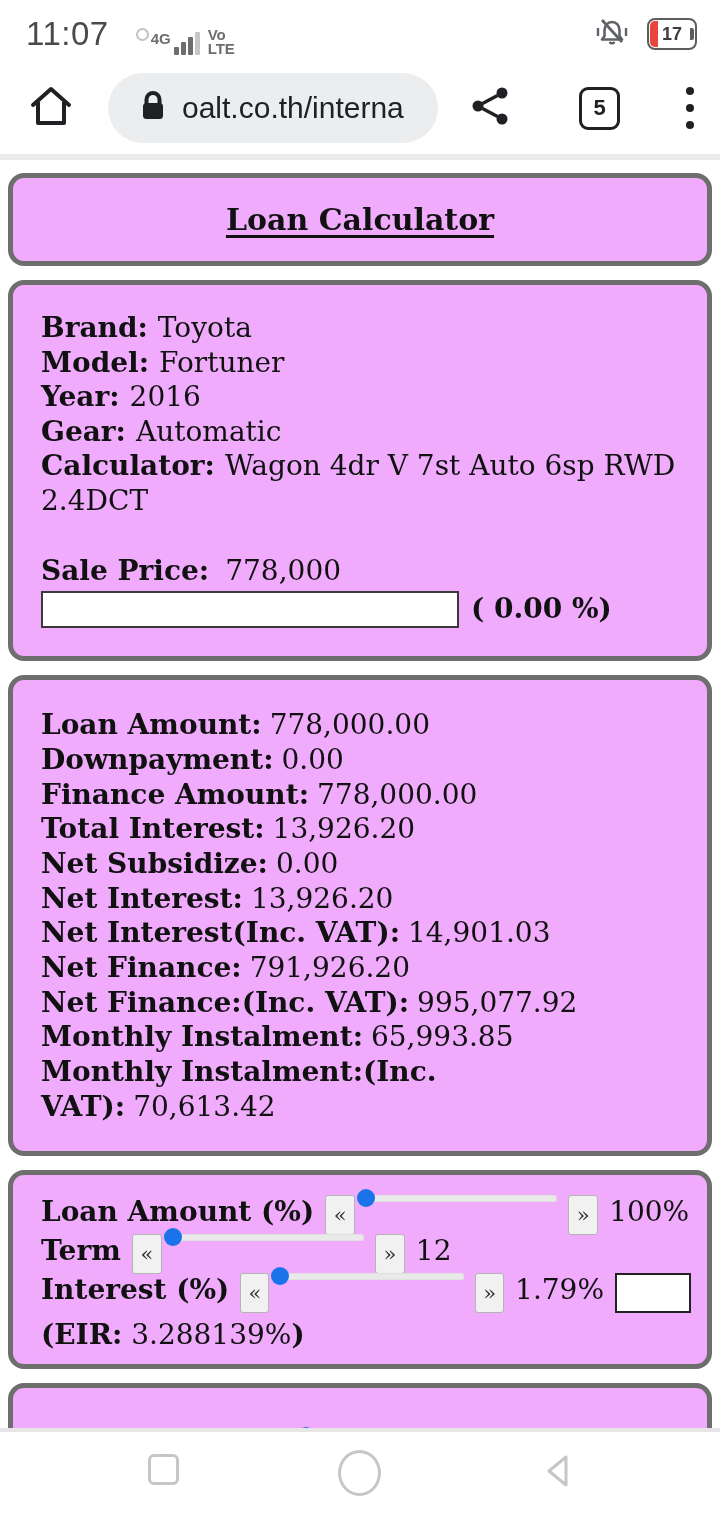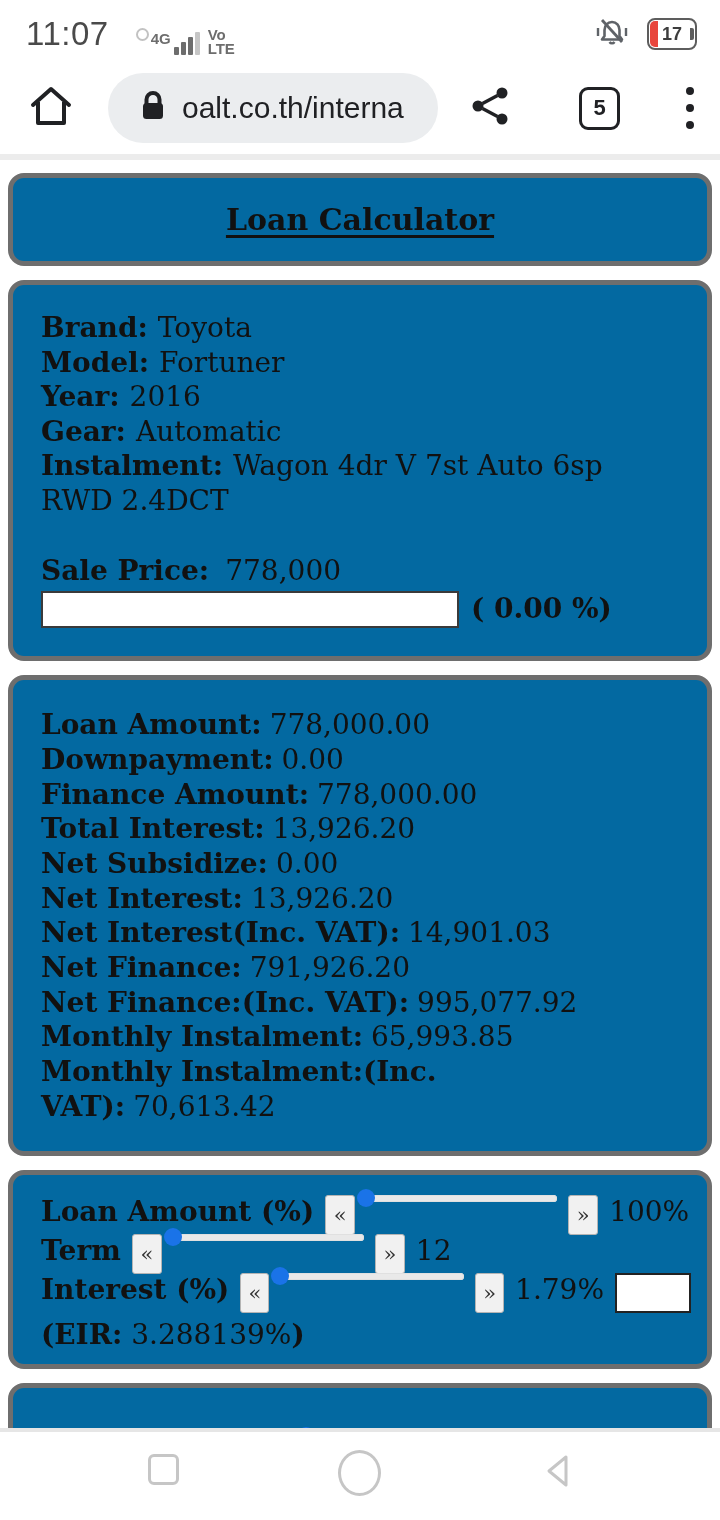--- a/index.html
+++ b/index.html
@@ -38,21 +38,21 @@
   .tab-switch{width:35px;height:37px;border:3.5px solid #202124;border-radius:9px;display:flex;
               align-items:center;justify-content:center;font-family:"Liberation Sans",sans-serif;
               font-size:22px;font-weight:bold;color:#202124;}
   .menu-dots{display:flex;flex-direction:column;gap:9px;padding:4px 6px;}
   .menu-dots i{width:8px;height:8px;border-radius:50%;background:#202124;display:block;}
   .tb-gap{width:52px;flex:0 0 auto;}
   .toolbar-sep{height:6px;background:#ececec;}
 
   
   .content{padding-top:13px;}
-  .box{margin:0 8px 14px 8px;border:5px solid #6e6e6e;border-radius:16px;background:#0369a1;box-sizing:border-box;}
+  .box{margin:0 8px 14px 8px;border:5px solid #6e6e6e;border-radius:16px;background:#f0abfc;box-sizing:border-box;}
   .title-box{padding:24px 10px;text-align:center;}
   .page-title{font-size:30px;font-weight:bold;text-decoration:underline;text-decoration-thickness:3px;text-underline-offset:5px;}
 
   .vehicle-box{padding:26px 28px 28px 28px;font-size:28px;line-height:34.6px;}
   .field-line b{font-weight:bold;}
   .field-line .val{margin-left:10px;}
   .blank-line{height:34px;}
   .sale-line{margin-top:1px;}
   .sale-line .val{margin-left:16px;}
   .sale-input-row{display:flex;align-items:center;margin-top:3px;gap:12px;}
@@ -181,21 +181,21 @@
     <div class="field-line">
       <b>Model:</b><span class="val">Fortuner</span>
     </div>
     <div class="field-line">
       <b>Year:</b><span class="val">2016</span>
     </div>
     <div class="field-line">
       <b>Gear:</b><span class="val">Automatic</span>
     </div>
     <div class="field-line">
-      <b>Instalment:</b><span class="val">Wagon 4dr V 7st Auto 6sp RWD 2.4DCT</span>
+      <b>Calculator:</b><span class="val">Wagon 4dr V 7st Auto 6sp RWD 2.4DCT</span>
     </div>
     <div class="blank-line"></div>
     <div class="field-line sale-line">
       <b>Sale Price:</b><span class="val">778,000</span>
     </div>
     <div class="sale-input-row">
       <input class="sale-input" type="text" value="" style="">
       <span class="sale-pct">( 0.00 %)</span>
     </div>
   </div>

